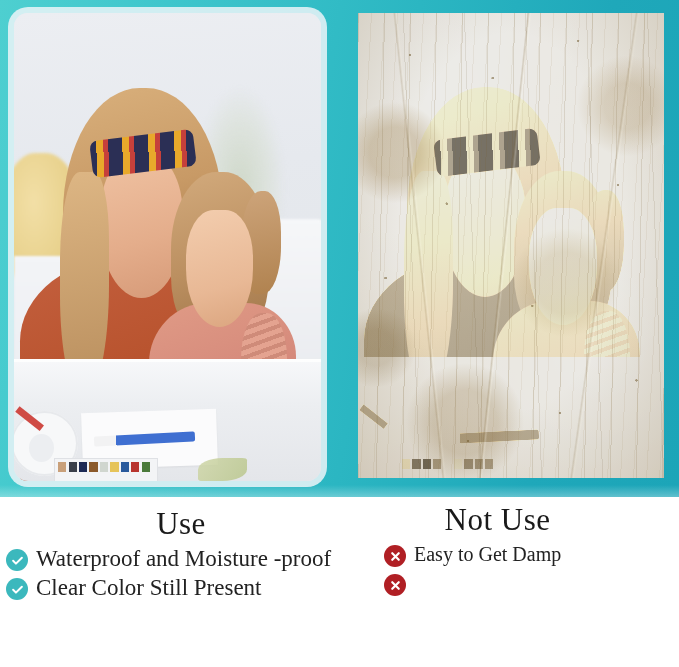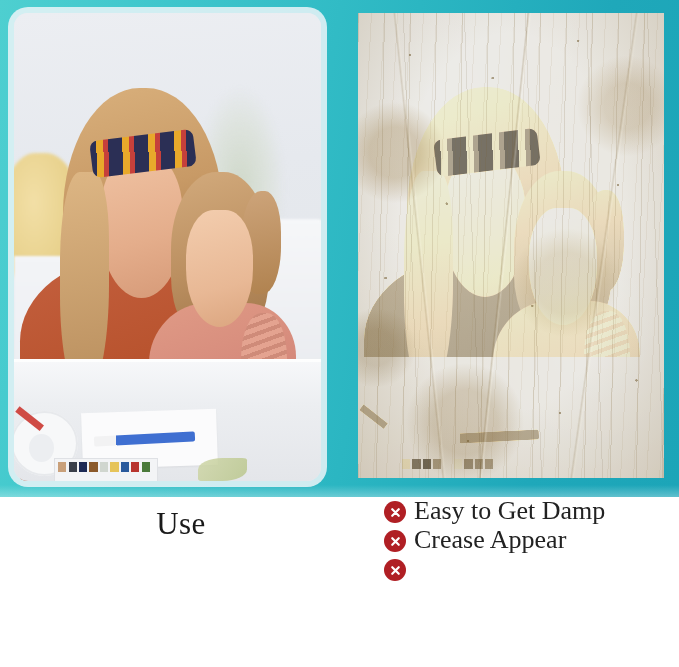--- a/index.html
+++ b/index.html
@@ -168,21 +168,21 @@
   .col-good ul.pts{padding-left:6px;padding-right:4px;}
   .col-bad  ul.pts{padding-left:44px;}
 
   .bullet{flex:0 0 auto;width:22px;height:22px;border-radius:50%;margin-top:4px;
           display:flex;align-items:center;justify-content:center;}
   .bullet svg{display:block;}
   .b-ok{background:#3bb8bd;}
   .b-no{background:#b01f24;}
 
   .pt-text{font-family:"Liberation Serif",serif;font-size:23px;line-height:27px;color:#222;}
-  .col-bad .pt-text{font-size:26px;}
+  .col-bad .pt-text{font-size:20px;}
 </style>
 </head>
 <body>
 
 <div id="page">
 
   <div class="hero">
 
     <div class="photo photo-good">
       <div class="ph-inner">
@@ -287,45 +287,54 @@
     </div>
 
     <div class="hero-sheen"></div>
   </div>
 
   <div class="compare">
 
     <div class="col col-good">
       <div class="col-title">Use</div>
       <ul class="pts">
+        <li>
+          <span class="bullet b-ok">
+            <svg width="15" height="15" viewBox="0 0 24 24">
+                <path d="M5 12.5l4.5 4.5L19 7.5" fill="none" stroke="#ffffff" stroke-width="3.2" stroke-linecap="round" stroke-linejoin="round"></path>
+              </svg>
+          </span>
+          <span class="pt-text">Waterproof and Moisture -proof</span>
+        </li>
+        <li>
+          <span class="bullet b-ok">
+            <svg width="15" height="15" viewBox="0 0 24 24">
+                <path d="M5 12.5l4.5 4.5L19 7.5" fill="none" stroke="#ffffff" stroke-width="3.2" stroke-linecap="round" stroke-linejoin="round"></path>
+              </svg>
+          </span>
+          <span class="pt-text">Clear Color Still Present</span>
+        </li>
       </ul>
     </div>
 
     <div class="col col-bad">
+      <div class="col-title">Not Use</div>
       <ul class="pts">
         <li>
           <span class="bullet b-no">
             <svg width="13" height="13" viewBox="0 0 24 24">
                 <path d="M6 6l12 12M18 6L6 18" fill="none" stroke="#ffffff" stroke-width="4" stroke-linecap="round"></path>
               </svg>
           </span>
           <span class="pt-text">Easy to Get Damp</span>
         </li>
         <li>
           <span class="bullet b-no">
             <svg width="13" height="13" viewBox="0 0 24 24">
                 <path d="M6 6l12 12M18 6L6 18" fill="none" stroke="#ffffff" stroke-width="4" stroke-linecap="round"></path>
               </svg>
           </span>
-          <span class="pt-text">Crease Appear</span>
-        </li>
-        <li>
-          <span class="bullet b-no">
-            <svg width="13" height="13" viewBox="0 0 24 24">
-                <path d="M6 6l12 12M18 6L6 18" fill="none" stroke="#ffffff" stroke-width="4" stroke-linecap="round"></path>
-              </svg>
-          </span>
         </li>
       </ul>
     </div>
 
   </div>
 </div>
 
 </body></html>

